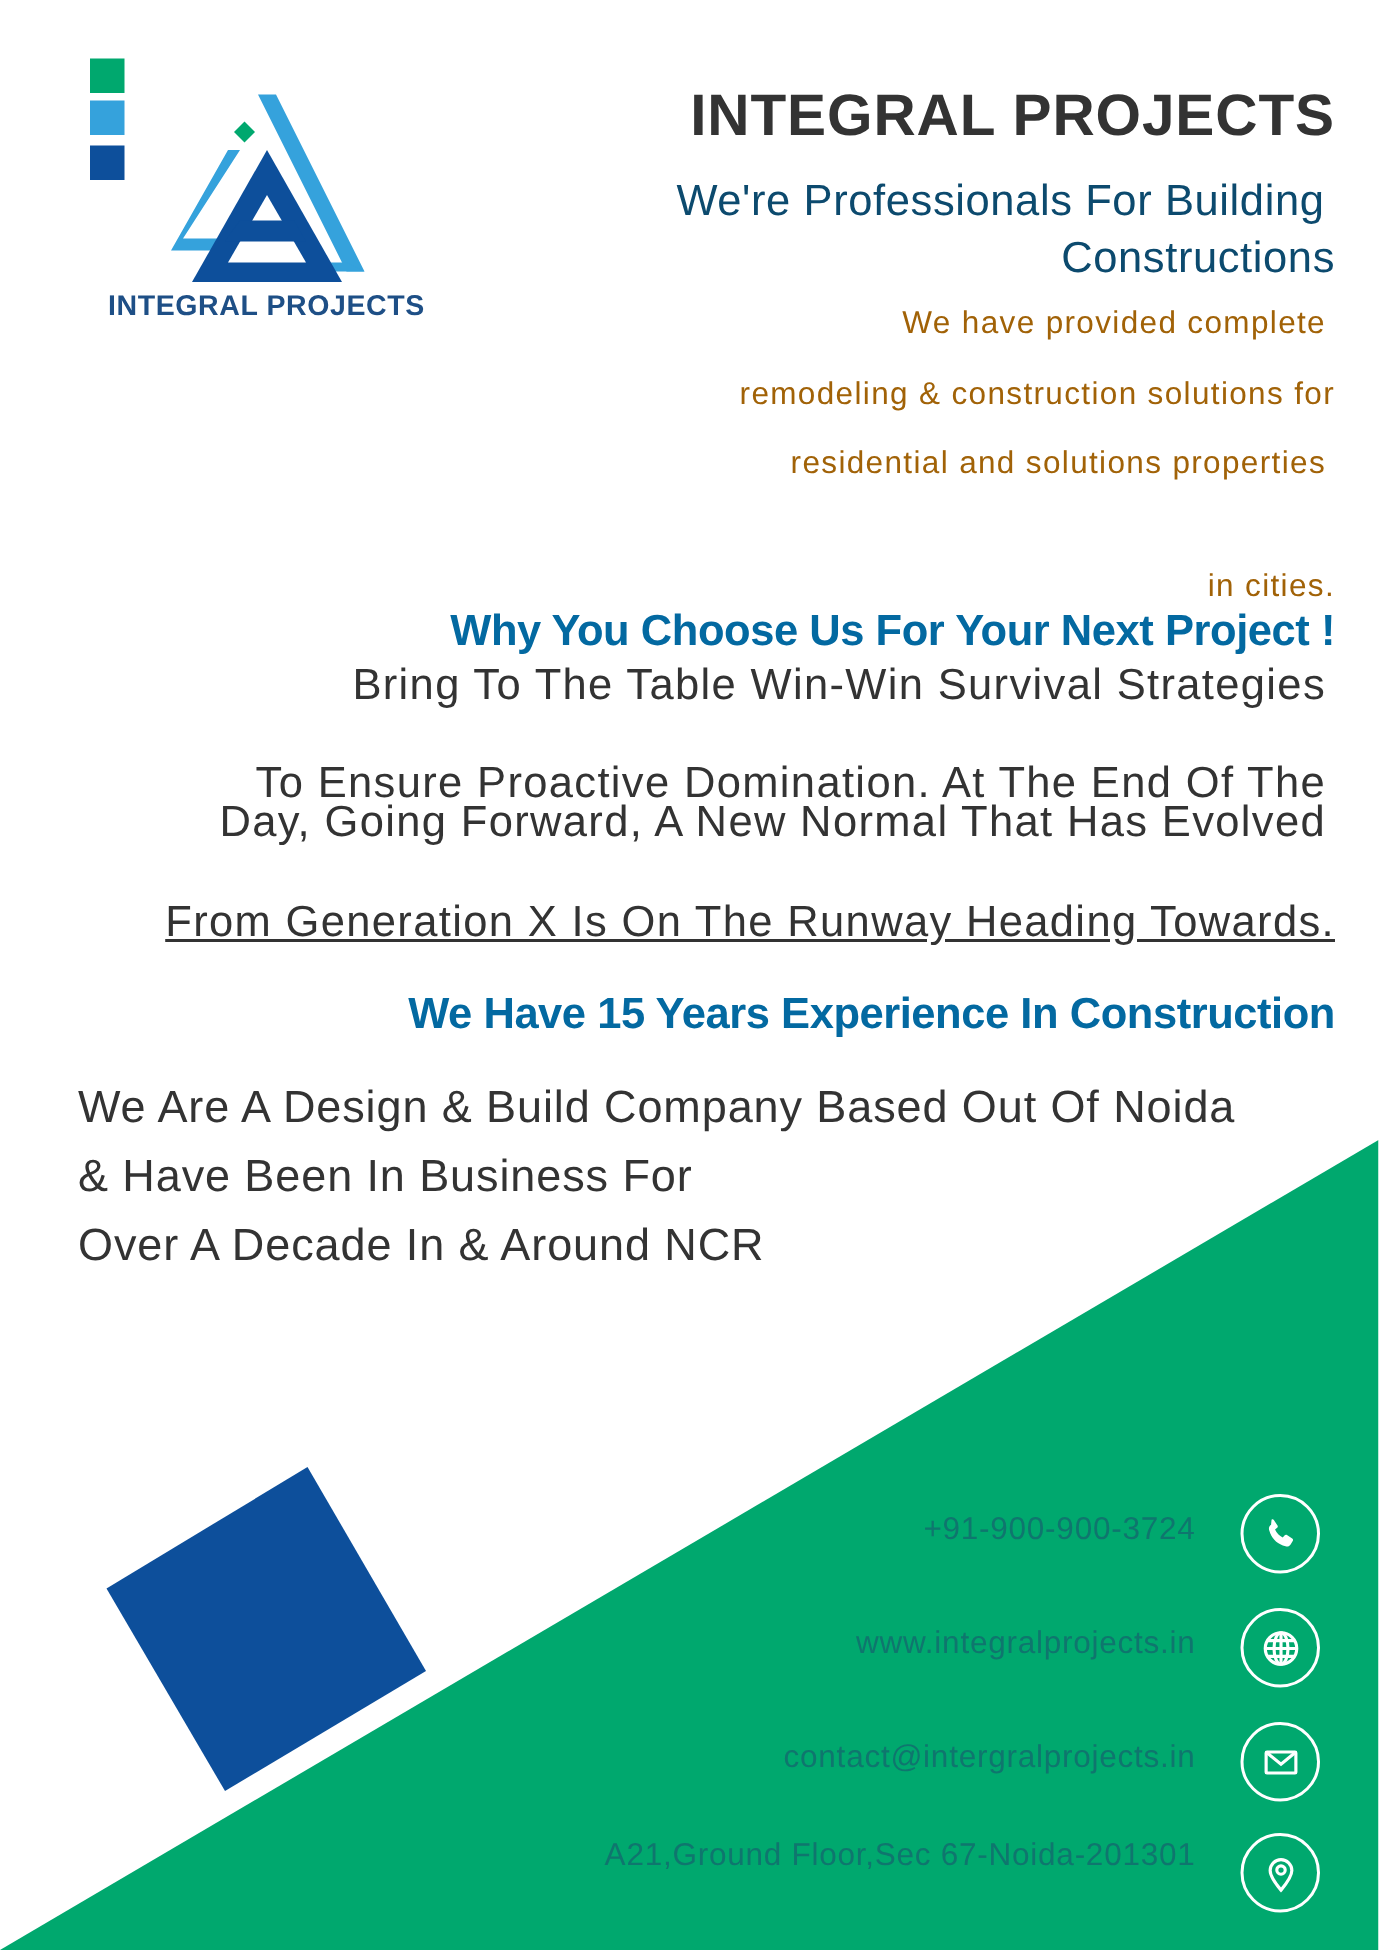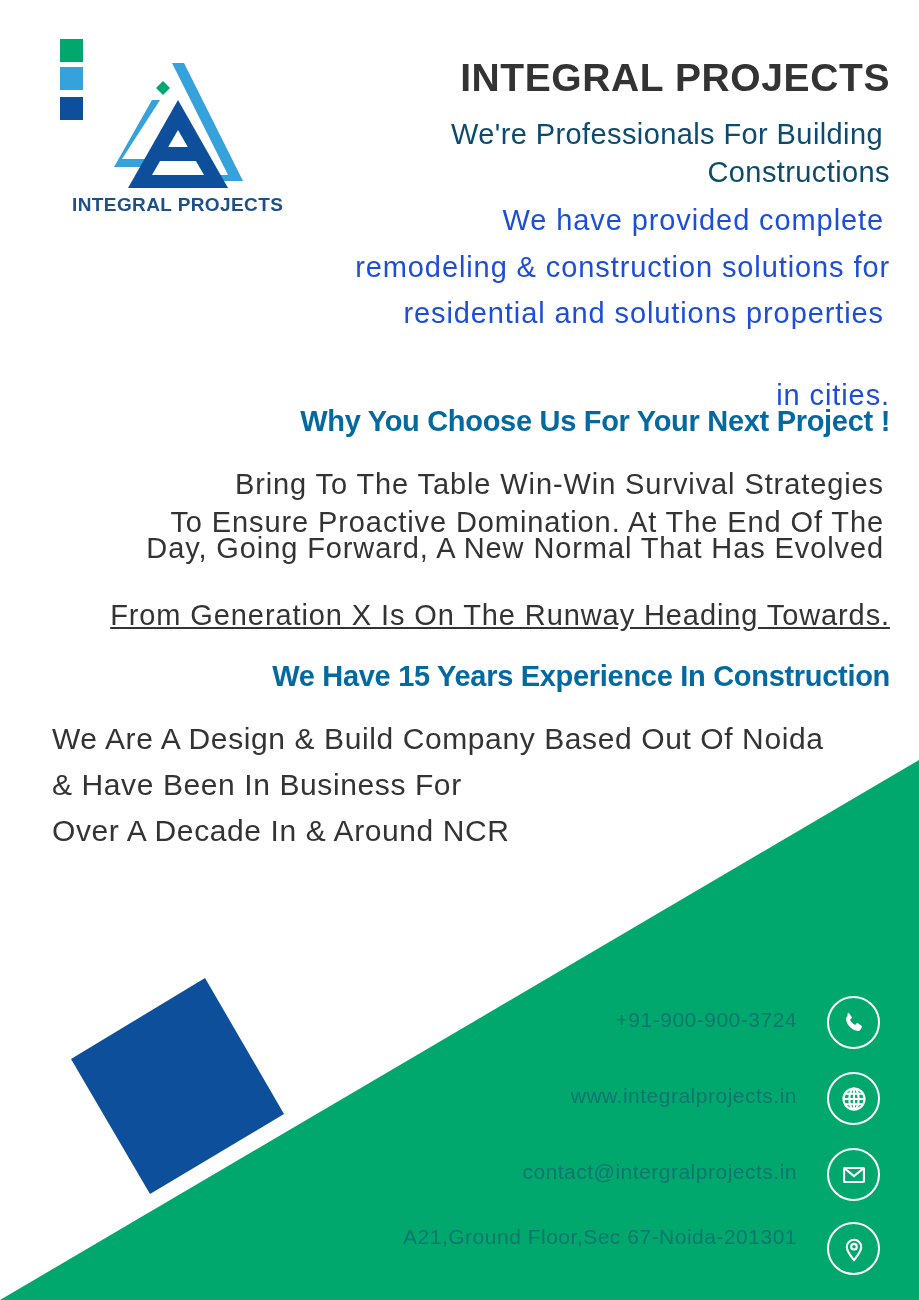--- a/index.html
+++ b/index.html
@@ -17,21 +17,21 @@
   .line-l {
     position: absolute; left: 52px; white-space: nowrap; text-align: left;
   }
   .title {
     top: 56px; font-size: 39px; font-weight: 700; letter-spacing: 0.6px; color: #333;
   }
   .sub {
     font-size: 29px; letter-spacing: 0.4px; color: #0c4a6e;
   }
   .intro {
-    font-size: 29px; letter-spacing: 0.9px; color: #1d4ed8;
+    font-size: 21px; letter-spacing: 0.9px; color: #a16207;
   }
   .heading {
     font-size: 29px; font-weight: 700; letter-spacing: -0.3px; color: #0369a1;
   }
   .body {
     font-size: 29px; letter-spacing: 0.9px; color: #333;
   }
   .body-l {
     font-size: 30px; letter-spacing: 0.6px; color: #333;
   }
@@ -83,21 +83,21 @@
 <div class="line-r title">INTEGRAL PROJECTS</div>
 <div class="line-r sub" style="top:118px;right:36px;">We're Professionals For Building</div>
 <div class="line-r sub" style="top:156px;">Constructions</div>
 
 <div class="line-r intro" style="top:204px;right:35px;">We have provided complete</div>
 <div class="line-r intro" style="top:251px;">remodeling &amp; construction solutions for</div>
 <div class="line-r intro" style="top:297px;right:35px;">residential and solutions properties</div>
 <div class="line-r intro" style="top:343px;margin-top:36px;">in cities.</div>
 
 <div class="line-r heading" style="top:405px;">Why You Choose Us For Your Next Project !</div>
-<div class="line-r body" style="top:468px;right:35px;">Bring To The Table Win-Win Survival Strategies</div>
+<div class="line-r body" style="top:441px;right:35px;">Bring To The Table Win-Win Survival Strategies</div>
 <div class="line-r body" style="top:506px;right:35px;">To Ensure Proactive Domination. At The End Of The</div>
 <div class="line-r body" style="top:532px;right:35px;">Day, Going Forward, A New Normal That Has Evolved</div>
 <div class="line-r body" style="top:599px;text-decoration:underline;">From Generation X Is On The Runway Heading Towards.</div>
 
 <div class="line-r heading" style="top:660px;">We Have 15 Years Experience In Construction</div>
 <div class="line-l body-l" style="top:722px;">We Are A Design &amp; Build Company Based Out Of Noida</div>
 <div class="line-l body-l" style="top:768px;">&amp; Have Been In Business For</div>
 <div class="line-l body-l" style="top:814px;">Over A Decade In &amp; Around NCR</div>
 
 <div>

